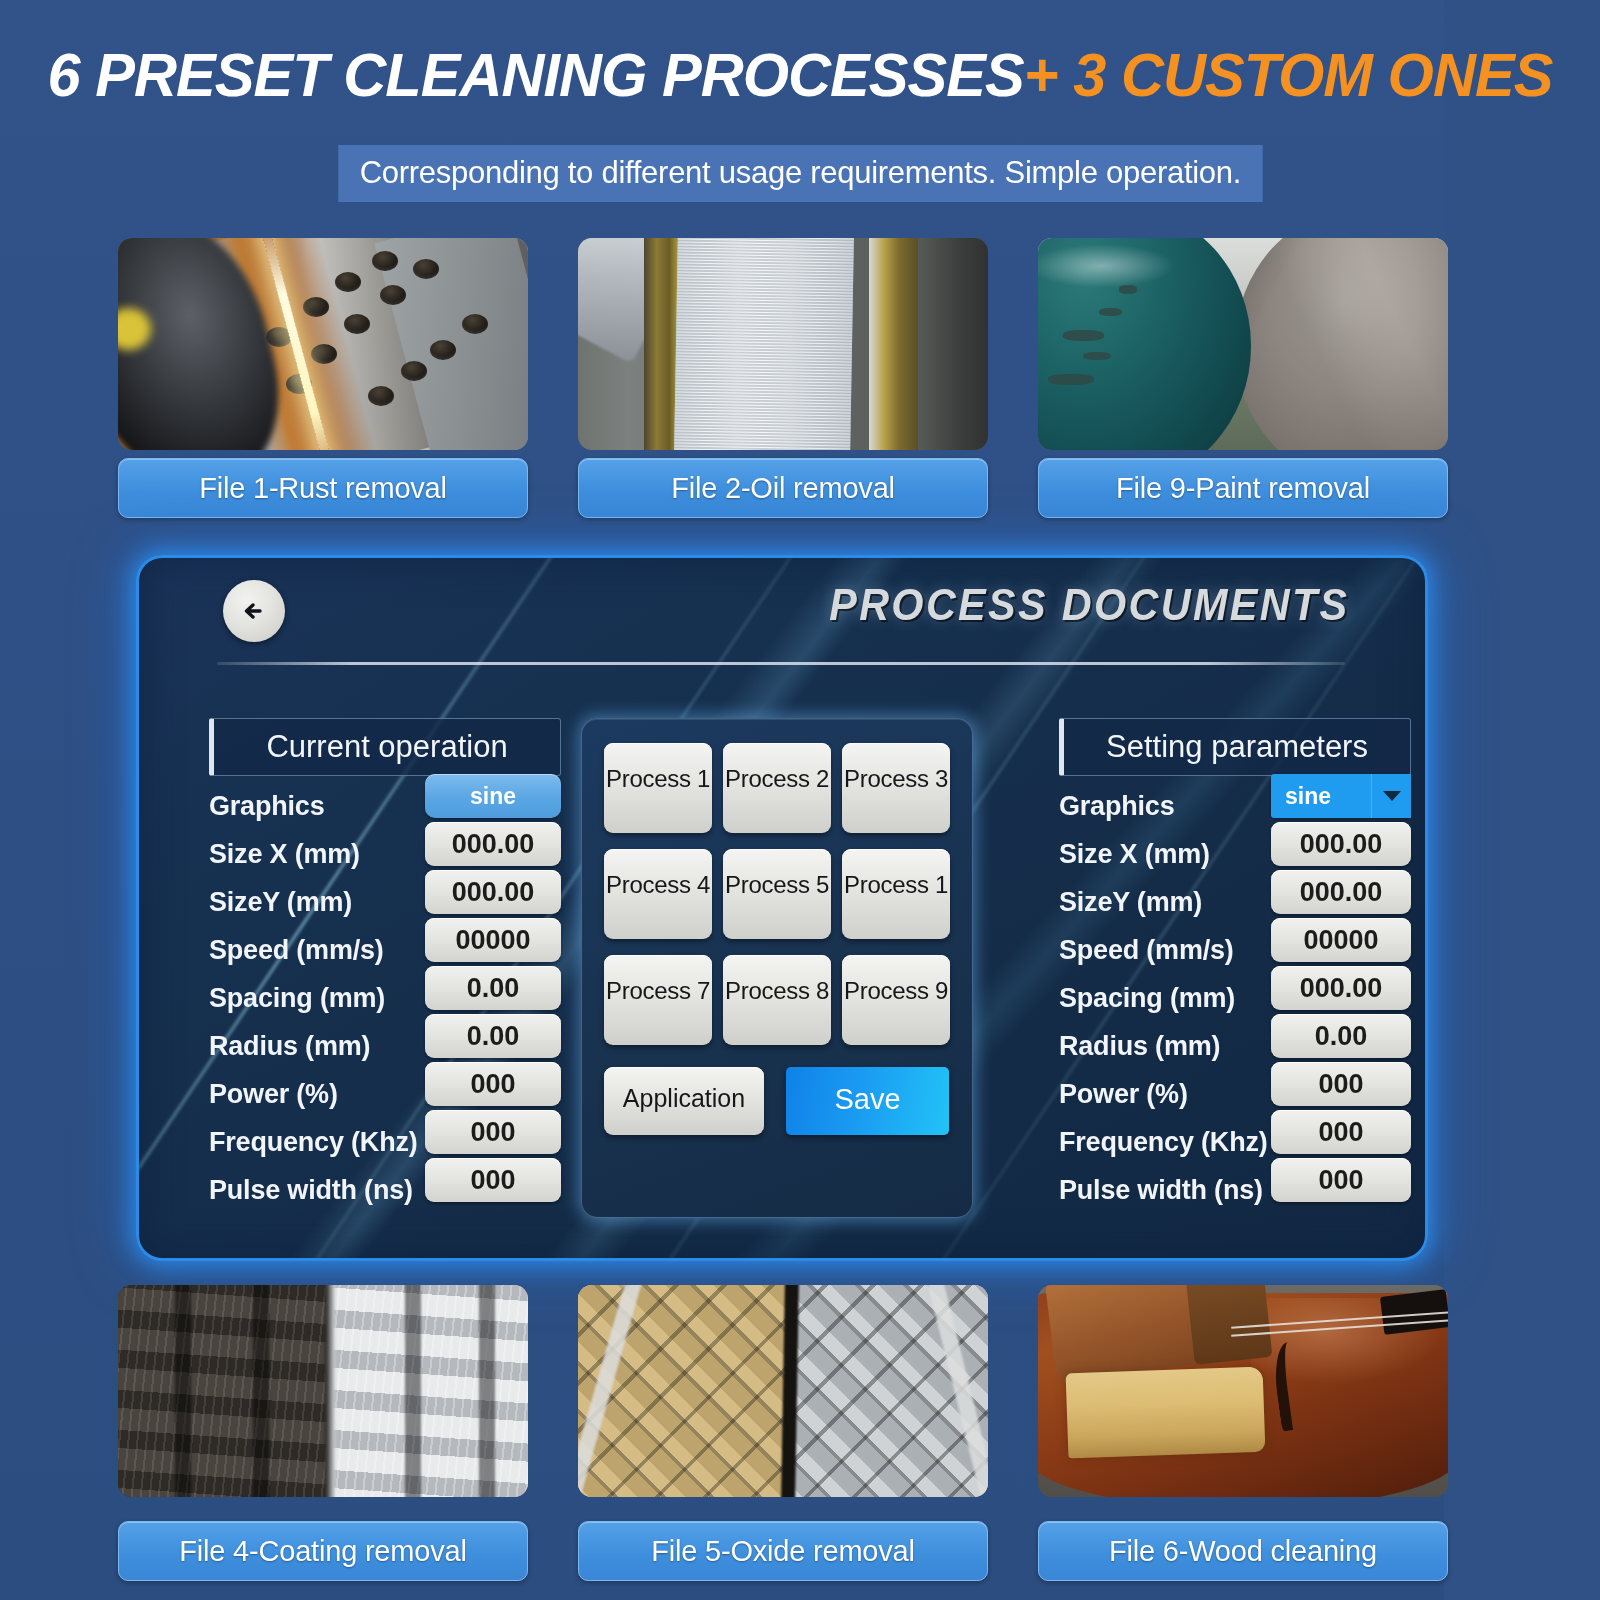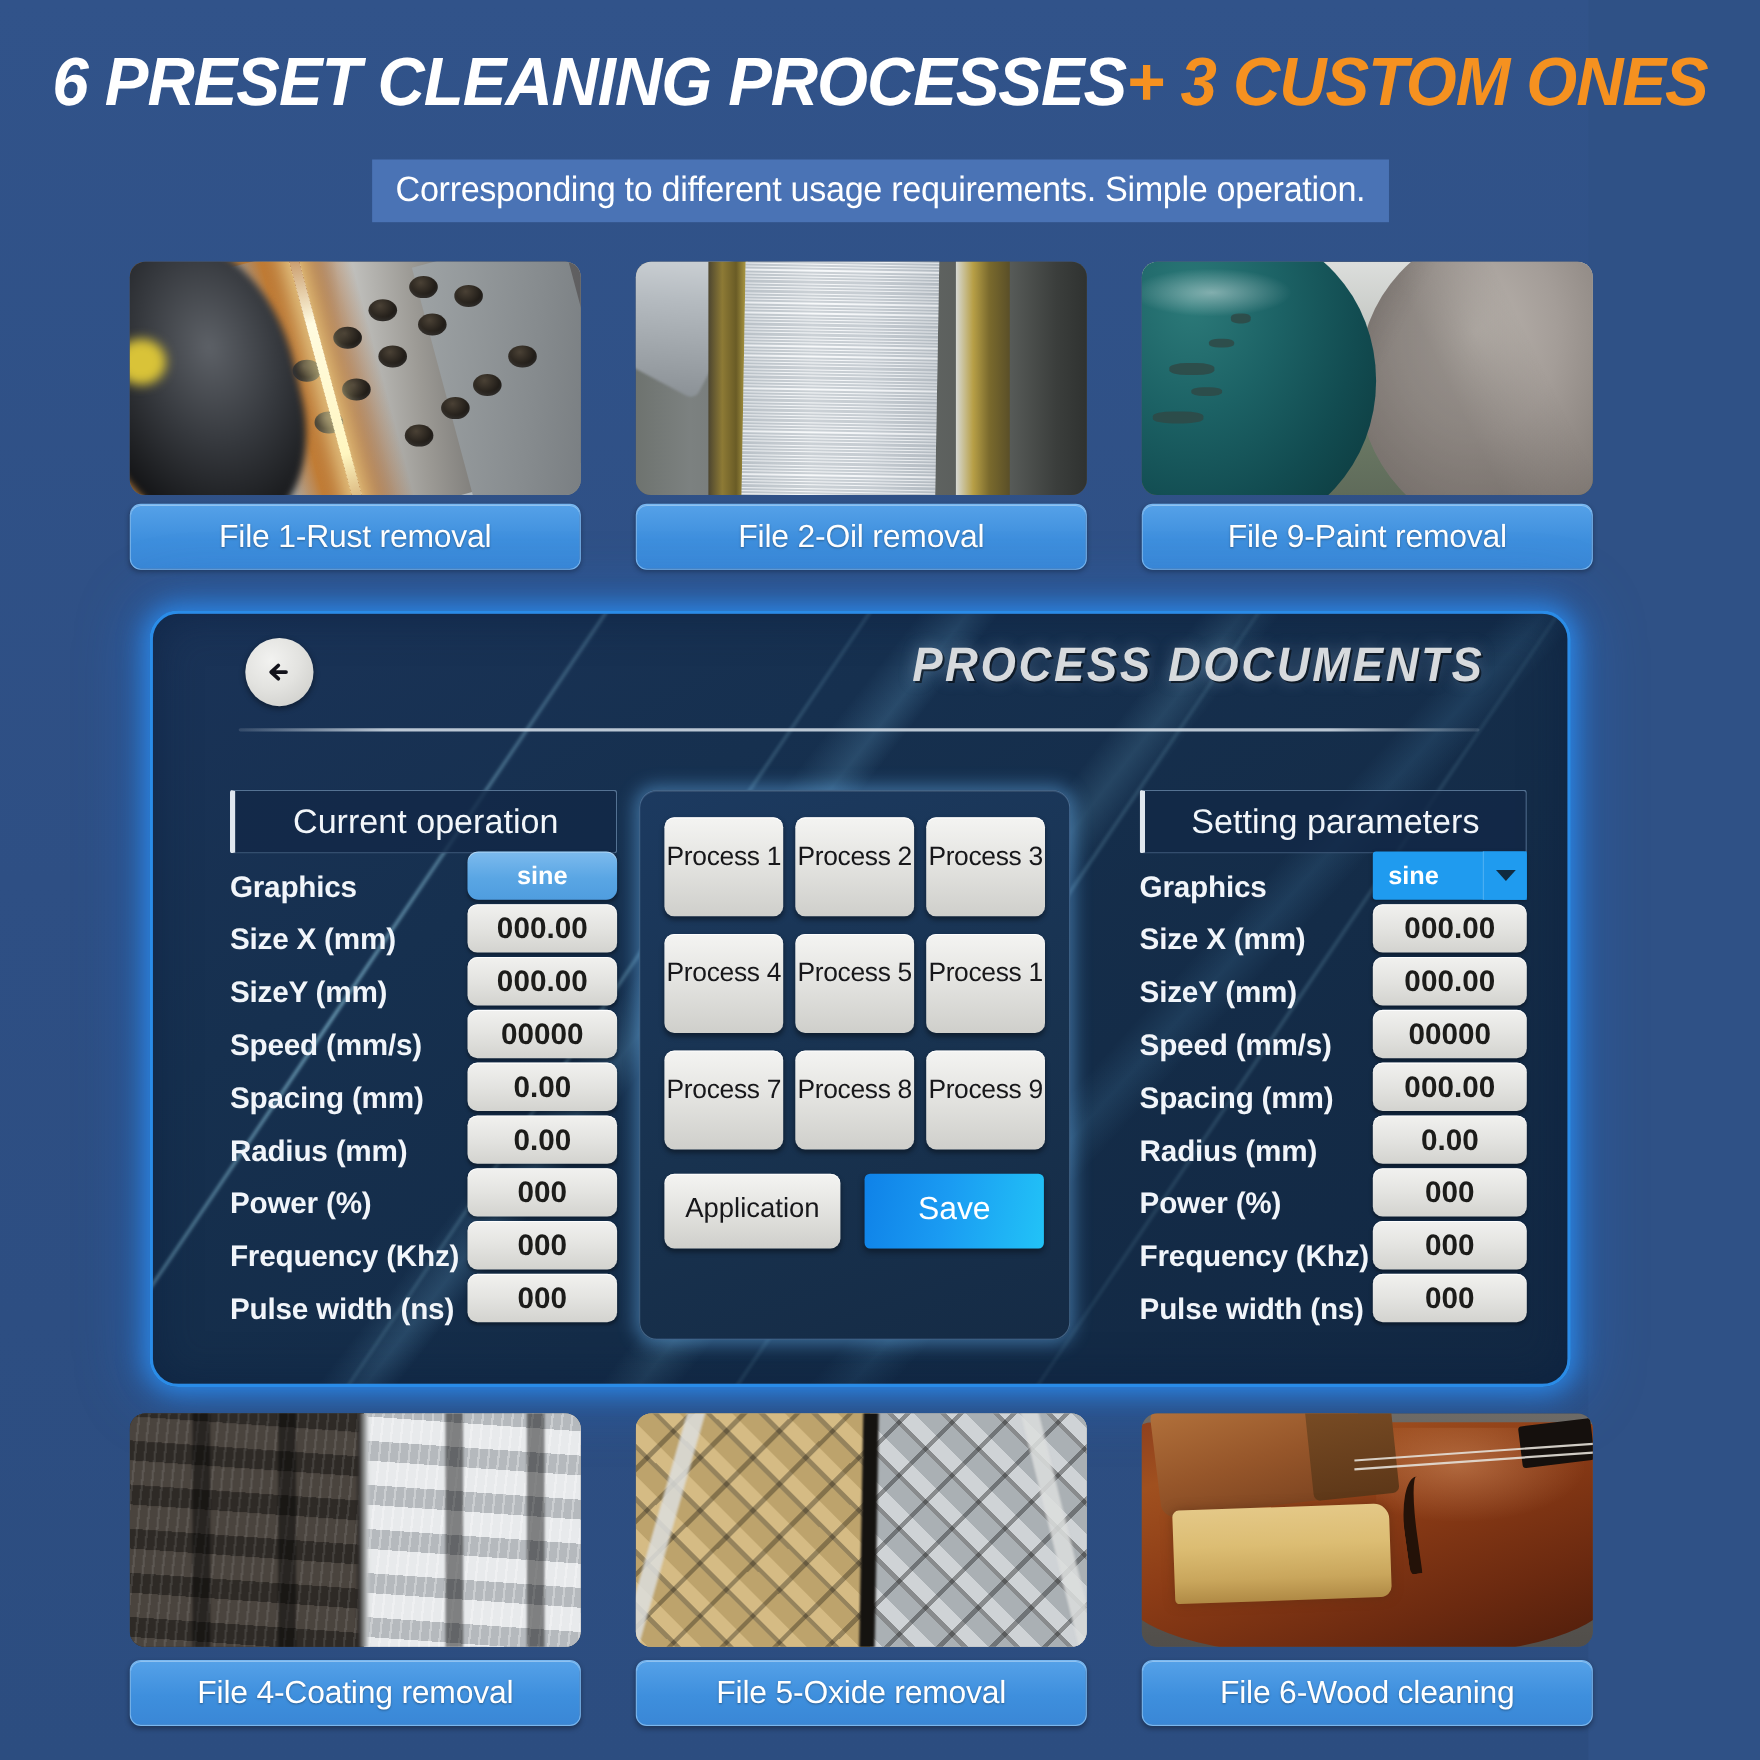--- a/index.html
+++ b/index.html
@@ -84,21 +84,21 @@
     border: 1px solid #7ab8f0;
     box-shadow: 0 2px 5px rgba(0,0,0,0.30), inset 0 1px 0 rgba(255,255,255,0.35);
     display: flex;
     align-items: center;
     justify-content: center;
     color: #ffffff;
     font-size: 29px;
     letter-spacing: -0.2px;
     text-shadow: 0 1px 2px rgba(0,0,0,0.35);
   }
-  .card.rowbot .file-btn { margin-top: 12px; }
+  .card.rowbot .file-btn { margin-top: 24px; }
 
   
   .ph { position: absolute; inset: 0; }
 
   
   .rust-bg {
     background:
       linear-gradient(118deg, #8d6a44 0%, #a9763f 18%, #c07f35 34%, #9b6b36 46%, #7c7c7e 56%, #9aa0a2 68%, #b6bbbd 80%, #8e9496 100%);
   }
   .rust-plate {
@@ -353,21 +353,21 @@
 
   .panel-rule {
     position: absolute; left: 78px; top: 104px; width: 1128px; height: 3px;
     background: linear-gradient(90deg, rgba(200,210,220,0.15), rgba(215,225,235,0.85) 12%, rgba(215,225,235,0.85) 88%, rgba(200,210,220,0.15));
     border-radius: 2px;
   }
 
   
   .col { position: absolute; top: 160px; width: 352px; }
   .col-left { left: 70px; }
-  .col-right { left: 897px; }
+  .col-right { left: 920px; }
 
   .col-head {
     position: relative;
     height: 58px;
     background: rgba(18,40,70,0.78);
     border: 1px solid rgba(140,175,210,0.55);
     border-left: 5px solid #dfe6ee;
     border-radius: 3px;
     display: flex; align-items: center; justify-content: center;
     color: #f2f6fa;

